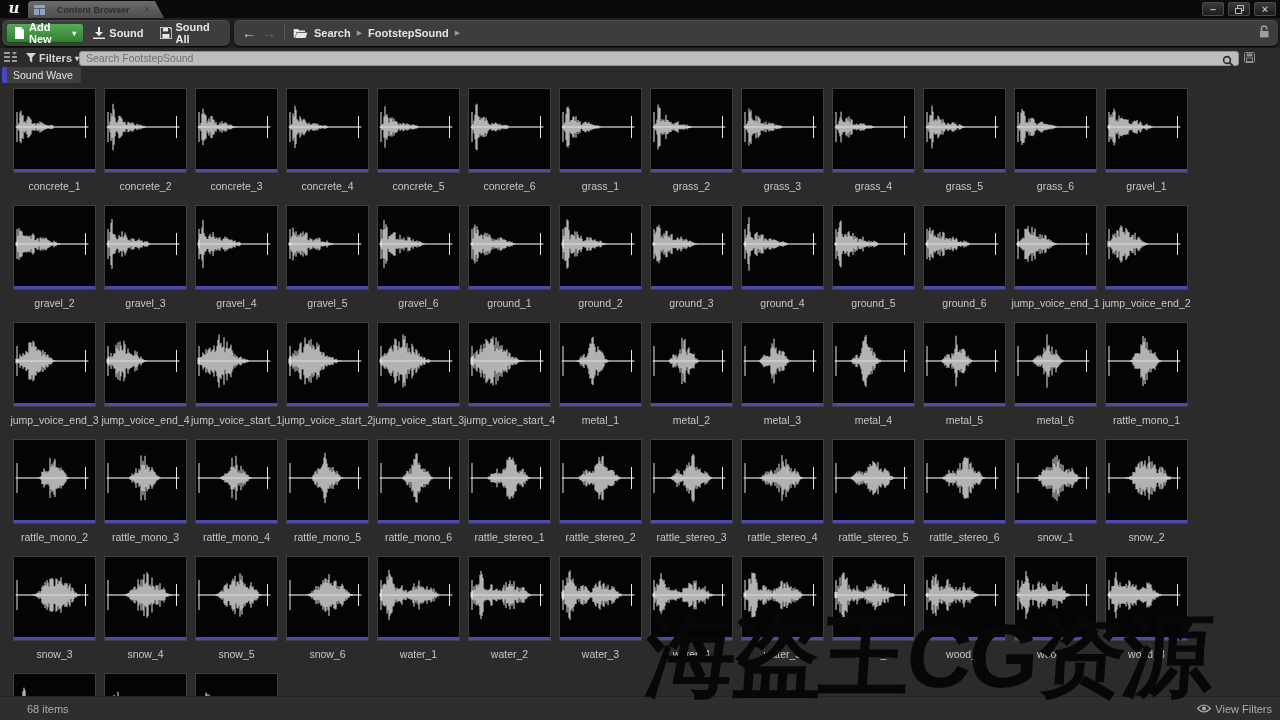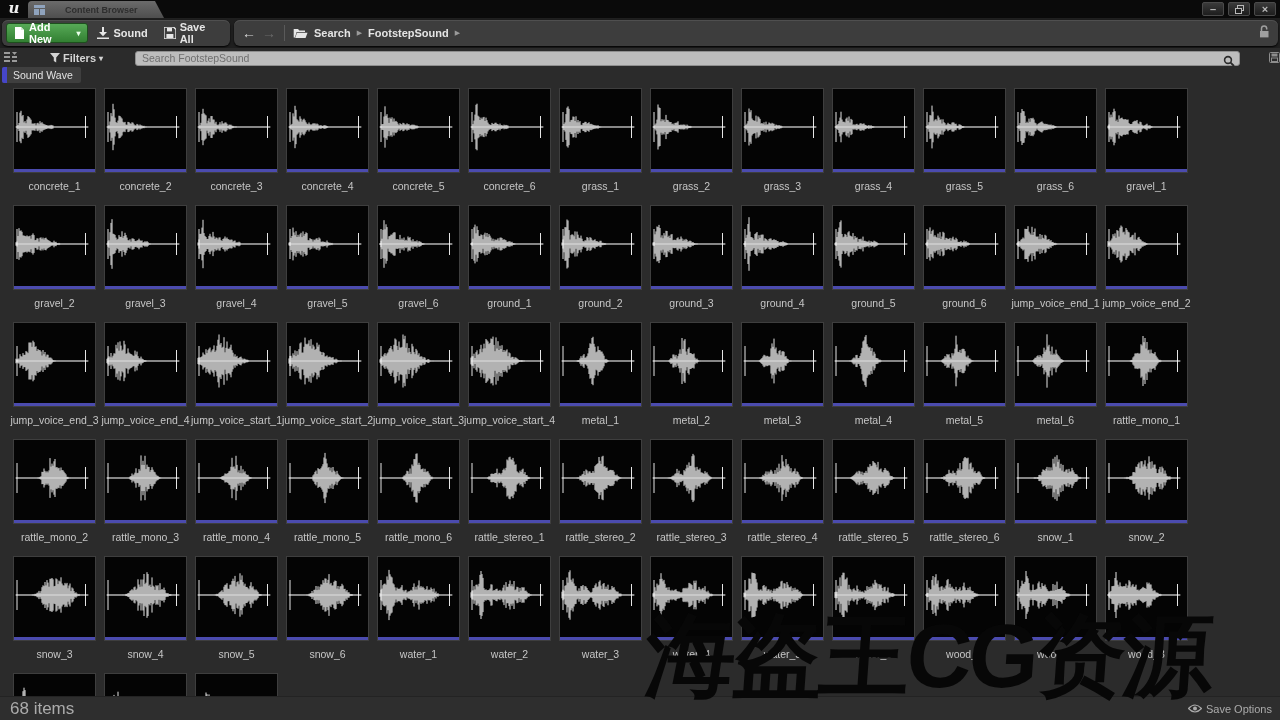--- a/index.html
+++ b/index.html
@@ -8,21 +8,21 @@
   .app { position:relative; width:1280px; height:720px; background:#2b2b2b; overflow:hidden; }
 
   
   .titlebar { position:absolute; top:0; left:0; right:0; height:18px; background:#0a0a0a; }
   .ue-logo { position:absolute; left:3px; top:0; width:22px; height:18px; color:#f0f0f0;
     font-family:"DejaVu Serif", serif; font-style:italic; font-weight:bold; font-size:15px;
     line-height:17px; text-align:center; }
   .doc-tab { position:absolute; left:28px; top:1px; height:17px; width:136px;
     background:linear-gradient(#6b6b6b,#4e4e4e); border-radius:4px 4px 0 0;
     clip-path:polygon(0 0, calc(100% - 9px) 0, 100% 100%, 0 100%);
-    display:flex; align-items:center; gap:20px; padding:0 14px 0 6px; }
+    display:flex; align-items:center; gap:12px; padding:0 14px 0 6px; }
   .doc-tab .tab-label { font-size:9px; font-weight:bold; color:#2e2e2e; white-space:nowrap; }
   .tab-close { font-size:8px; color:#3c3c3c; margin-left:2px; }
   .win-btns { position:absolute; right:4px; top:2px; display:flex; gap:4px; }
   .win-btn { width:22px; height:14px; display:flex; align-items:center; justify-content:center;
     color:#b9b9b9; font-size:11px; font-weight:bold; background:linear-gradient(#3a3a3a,#1d1d1d);
     border:1px solid #4a4a4a; border-radius:2px; line-height:1; }
 
   
   .toolbar { position:absolute; top:18px; left:0; right:0; height:30px; background:#1f1f1f; }
   .tb-panel { position:absolute; top:2px; height:26px; background:#3d3d3d; border-radius:6px;
@@ -38,25 +38,25 @@
   .nav-arrow { font-size:14px; font-weight:bold; line-height:1; }
   .nav-back { color:#d8d8d8; }
   .nav-fwd { color:#6a6a6a; }
   .tb-sep { width:1px; height:16px; background:#5a5a5a; margin:0 2px; }
   .crumb { font-size:11px; font-weight:bold; color:#e4e4e4; }
   .crumb-sep { font-size:7px; color:#9a9a9a; }
   .lock-wrap { margin-left:auto; color:#9f9f9f; }
 
   
   .filter-row { position:absolute; top:48px; left:0; right:0; height:20px; background:#2b2b2b;
-    display:flex; align-items:center;gap:24px; }
+    display:flex; align-items:center; }
   .src-icon { margin-left:4px; color:#9a9a9a; }
   .filters-btn { display:flex; align-items:center; gap:3px; margin-left:8px; color:#d4d4d4;
     font-size:11px; font-weight:bold; }
-  .search-box { position:relative; margin-left:8px; width:1160px; height:15px; background:#bdbdbd;
+  .search-box { position:relative; margin-left:0; width:1160px; height:15px; background:#bdbdbd;
     border:1px solid #8f8f8f; border-radius:3px; display:flex; align-items:center; }
   .search-box input { width:100%; height:100%; background:transparent; border:none; outline:none;
     font-size:10.5px; color:#3a3a3a; padding:0 20px 0 6px; font-family:"Liberation Sans",sans-serif; }
   .search-box input::placeholder { color:#6f6f6f; }
   .mag { position:absolute; right:4px; top:1px; color:#2a2a2a; }
   .save-search { margin-left:5px; color:#8d8d8d; }
 
   
   .chip-row { position:absolute; top:67px; left:2px; height:16px; display:flex; }
   .chip { display:flex; align-items:center; height:16px; background:#3f3f3f; border-radius:2px;
@@ -71,21 +71,21 @@
     align-items:center; }
   .thumb { width:83px; height:85px; background:#040404; border:1px solid #3e3e3e;
     display:flex; flex-direction:column; }
   .thumb svg { display:block; width:81px; height:80px; }
   .thumb-strip { height:3px; width:100%; }
   .tile-name { margin-top:7px; font-size:10.5px; color:#c6c6c6; white-space:nowrap; }
 
   
   .statusbar { position:absolute; bottom:0; left:0; right:0; height:24px; background:#2e2e2e;
     border-top:1px solid #232323; display:flex; align-items:center; }
-  .items-count { margin-left:10px; font-size:17px; color:#ababab; }
+  .items-count { margin-left:27px; font-size:11px; color:#ababab; }
   .view-options { margin-left:auto; margin-right:8px; display:flex; align-items:center; gap:4px;
     font-size:11px; color:#ababab; }
 
   
   .watermark { position:absolute; left:646px; top:606px; z-index:40; font-size:90px; line-height:1.12;
     font-weight:bold; color:#070707; letter-spacing:-3px; white-space:nowrap;
     transform:skewX(-4deg); pointer-events:none; }
 
   svg { flex:none; }
 </style>
@@ -133,21 +133,21 @@
           <rect x="0" y="10.5" width="12" height="1.6" fill="#e6e6e6"></rect>
         </svg>
         <span>Sound</span>
       </div>
       <div class="tb-btn">
         <svg width="12" height="12" viewBox="0 0 12 12">
           <path d="M0 0 H9.5 L12 2.5 V12 H0 Z" fill="none" stroke="#e6e6e6" stroke-width="1.4"></path>
           <rect x="3" y="1" width="5" height="3.4" fill="#e6e6e6"></rect>
           <rect x="2.4" y="7" width="7" height="4" fill="#e6e6e6"></rect>
         </svg>
-        <span>Save All</span>
+        <span>Sound All</span>
       </div>
     </div>
 
     <div class="tb-panel tb-right">
       <span class="nav-arrow nav-back">←</span>
       <span class="nav-arrow nav-fwd">→</span>
       <span class="tb-sep"></span>
       <svg width="15" height="12" viewBox="0 0 15 12">
         <path d="M0.7 2 H5 L6.3 3.5 H12 V5 H3.6 L2 10.5 H0.7 Z" fill="#e6e6e6"></path>
         <path d="M3.9 5.8 H14.5 L12.6 11 H2.2 Z" fill="#e6e6e6"></path>
@@ -885,19 +885,19 @@
       </div>
     </div>
 
   <div class="statusbar">
     <span class="items-count">68 items</span>
     <span class="view-options">
       <svg width="14" height="9" viewBox="0 0 14 9">
         <path d="M0.5 4.5 Q7 -2.5 13.5 4.5 Q7 11.5 0.5 4.5 Z" fill="none" stroke="#ababab" stroke-width="1.2"></path>
         <circle cx="7" cy="4.5" r="2" fill="#ababab"></circle>
       </svg>
-      <span>Save Options</span>
+      <span>View Filters</span>
     </span>
   </div>
 
   <div class="watermark">海盗王CG资源</div>
 
 </div>
 
 </body></html>

